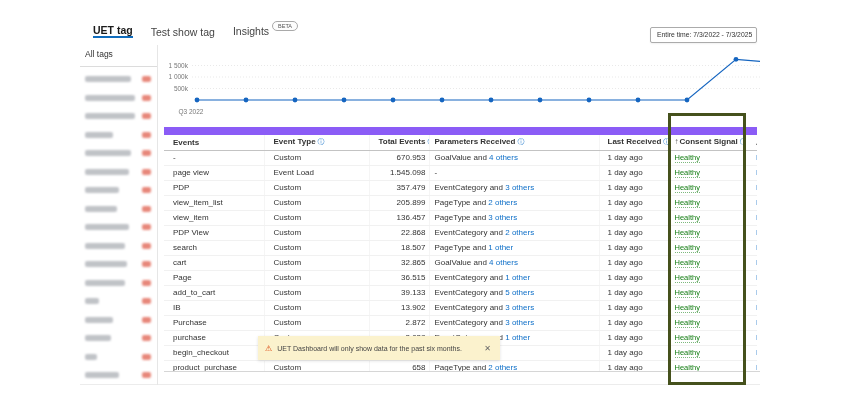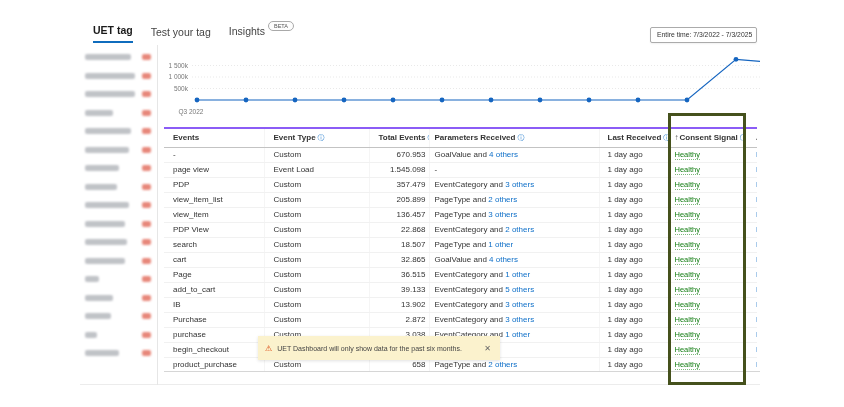--- a/index.html
+++ b/index.html
@@ -1,40 +1,40 @@
 <!DOCTYPE html>
 <html><head>
 <meta charset="utf-8">
 <style>
   * { margin:0; padding:0; box-sizing:border-box; }
   html,body { width:844px; height:407px; background:#fff; font-family:"Liberation Sans", sans-serif; overflow:hidden; }
   .content { position:absolute; left:80px; top:18px; width:680px; height:367px; border-bottom:1px solid #ececec; }
 
   
   .tabs { position:absolute; left:13px; top:6px; display:flex; gap:18px; align-items:flex-end; font-size:10.5px; color:#444; }
-  .tab { padding-bottom:5px; cursor:default; position:relative; }
+  .tab { cursor:default; position:relative; }
   .tab.active { font-weight:700; color:#1a1a1a; border-bottom:2px solid #0f6cbd; }
   .beta-badge { display:inline-block; margin-left:3px; transform:translateY(-7px); border:1px solid #a9a9a9; border-radius:8px; padding:1px 5px; font-size:5.5px; color:#555; background:#fdfdfd; }
   .date-box { position:absolute; left:570px; top:9px; width:107px; height:16px; line-height:14px; border:1px solid #ababab; border-radius:2px; background:#fff; font-size:6.8px; color:#333; padding-left:6px; box-shadow:0 1px 2px rgba(0,0,0,.06); }
 
   
   .sidebar { position:absolute; left:0; top:27px; width:78px; height:340px; border-right:1px solid #e6e6e6; }
   .all-tags { font-size:8.5px; color:#333; padding:4px 0 7px 5px; border-bottom:1px solid #dcdcdc; }
   .tag-items { padding:9px 6px 0 5px; display:flex; flex-direction:column; gap:12.5px; }
   .tag-item { display:flex; align-items:center; justify-content:space-between; }
   .tag-bar { height:6px; border-radius:2px; background:#a6aab0; filter:blur(1.3px); opacity:.7; }
   .tag-red { width:9px; height:6px; border-radius:2px; background:#e26a5a; filter:blur(1.2px); opacity:.8; }
 
   
   .chart { position:absolute; left:78px; top:26px; width:602px; height:86px; }
 
   
   .table-wrap { position:absolute; left:84px; top:109px; width:596px; height:245px; overflow:hidden; border-bottom:1px solid #d6d6d6; }
   table { width:593px; border-collapse:collapse; table-layout:fixed; font-size:8px; color:#333; }
-  thead th { height:19px; font-weight:700; text-align:left; color:#333; border-top:2px solid #8b5cf6; border-bottom:1px solid #c3c3c3; padding-left:9px; white-space:nowrap; overflow:hidden; }
+  thead th { height:19px; font-weight:700; text-align:left; color:#333; border-top:8px solid #8b5cf6; border-bottom:1px solid #c3c3c3; padding-left:9px; white-space:nowrap; overflow:hidden; }
   tbody td { height:15px; border-bottom:1px solid #f1f1f1; padding-left:9px; white-space:nowrap; overflow:hidden; }
   tbody td + td, thead th + th { border-left:1px solid #f5f5f5; }
   th.num, td.num { text-align:right; padding-right:3px; }
   td.c-params, th.c-params { padding-left:5px; }
   td.c-last, th.c-last { padding-left:8px; }
   td.c-consent, th.c-consent { padding-left:6px; }
   td.c-action, th.c-action { padding-left:10px; border-left:none; }
   .link { color:#0e6fc8; text-decoration:none; cursor:pointer; }
   .healthy { color:#107c10; border-bottom:1px dotted #7db97d; font-size:7.5px; cursor:default;margin-top:32px; }
   .info { color:#1673c9; font-size:7px; margin-left:2px; font-weight:400; }
@@ -46,27 +46,28 @@
   .toast .warn { color:#d83b01; font-size:8px; margin:0 5px 0 7px; }
   .toast .close { margin-left:auto; margin-right:9px; color:#666; font-size:8px; cursor:pointer; }
 </style>
 </head>
 <body>
 
 <div class="content">
 
   <div class="tabs">
     <div class="tab active">UET tag</div>
-    <div class="tab">Test your tag</div>
+    <div class="tab">Test show tag</div>
     <div class="tab"><span>Insights</span><span class="beta-badge">BETA</span></div>
   </div>
 
   <div class="date-box">Entire time: 7/3/2022 - 7/3/2025</div>
 
   <div class="sidebar">
+    <div class="all-tags">All tags</div>
     <div class="tag-items" id="tag-items">
         <div class="tag-item">
           <span class="tag-bar" style="width: 46px;"></span>
           <span class="tag-red"></span>
         </div>
         <div class="tag-item">
           <span class="tag-bar" style="width: 50px;"></span>
           <span class="tag-red"></span>
         </div>
         <div class="tag-item">

